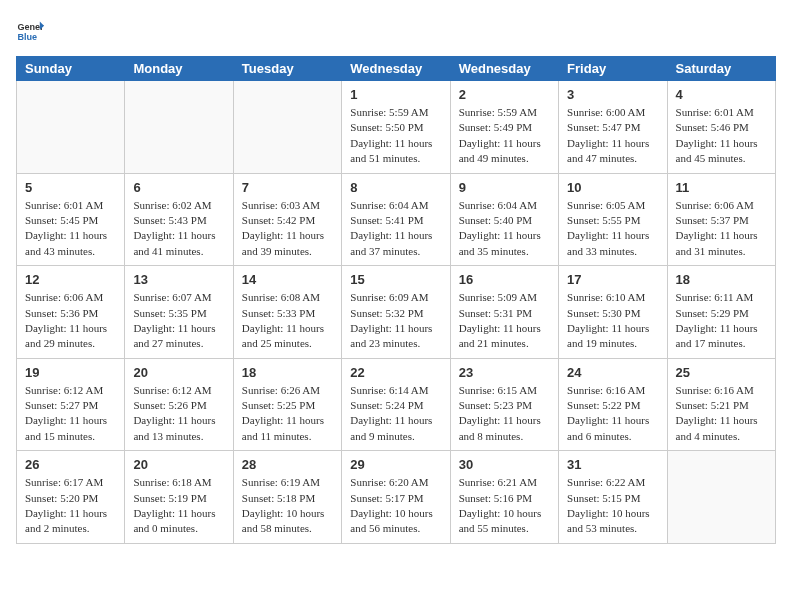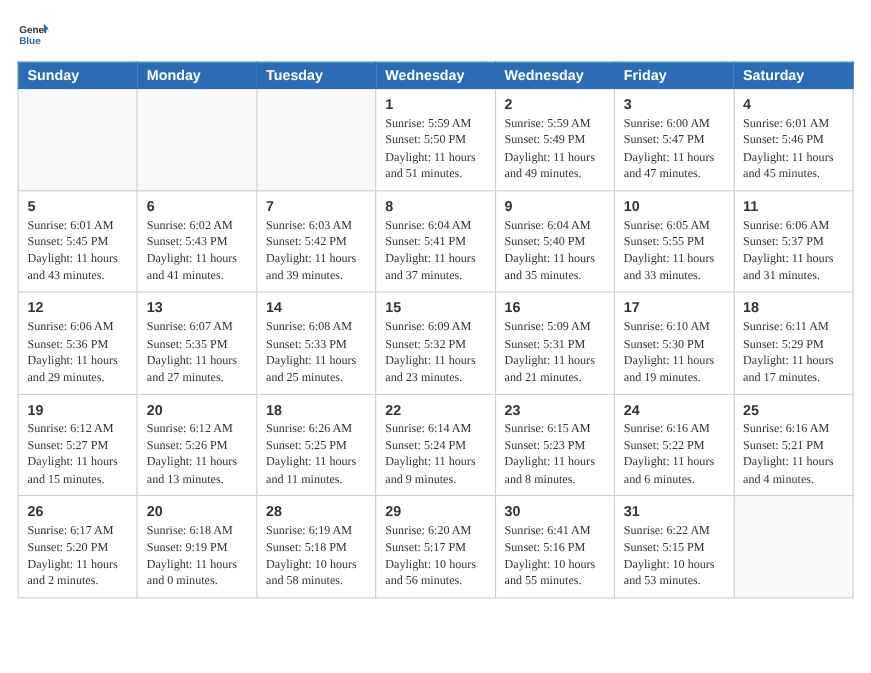--- a/index.html
+++ b/index.html
@@ -298,41 +298,41 @@
         <td>
           <span class="day-number">26</span>
           <div class="day-info">Sunrise: 6:17 AM
 Sunset: 5:20 PM
 Daylight: 11 hours
 and 2 minutes.</div>
         </td>
         <td>
           <span class="day-number">20</span>
           <div class="day-info">Sunrise: 6:18 AM
-Sunset: 9:19 PM
+Sunset: 5:19 PM
 Daylight: 11 hours
 and 0 minutes.</div>
         </td>
         <td>
           <span class="day-number">28</span>
           <div class="day-info">Sunrise: 6:19 AM
 Sunset: 5:18 PM
 Daylight: 10 hours
 and 58 minutes.</div>
         </td>
         <td>
           <span class="day-number">29</span>
           <div class="day-info">Sunrise: 6:20 AM
 Sunset: 5:17 PM
 Daylight: 10 hours
 and 56 minutes.</div>
         </td>
         <td>
           <span class="day-number">30</span>
-          <div class="day-info">Sunrise: 6:41 AM
+          <div class="day-info">Sunrise: 6:21 AM
 Sunset: 5:16 PM
 Daylight: 10 hours
 and 55 minutes.</div>
         </td>
         <td>
           <span class="day-number">31</span>
           <div class="day-info">Sunrise: 6:22 AM
 Sunset: 5:15 PM
 Daylight: 10 hours
 and 53 minutes.</div>

